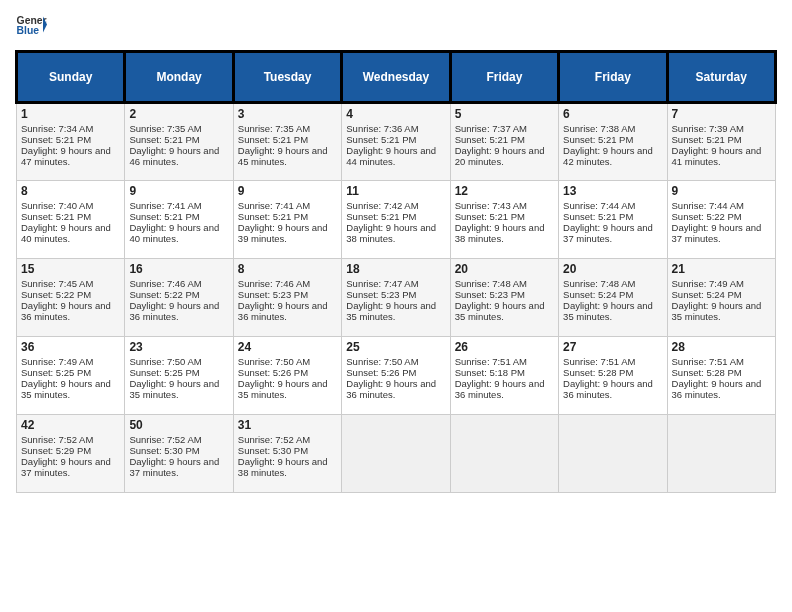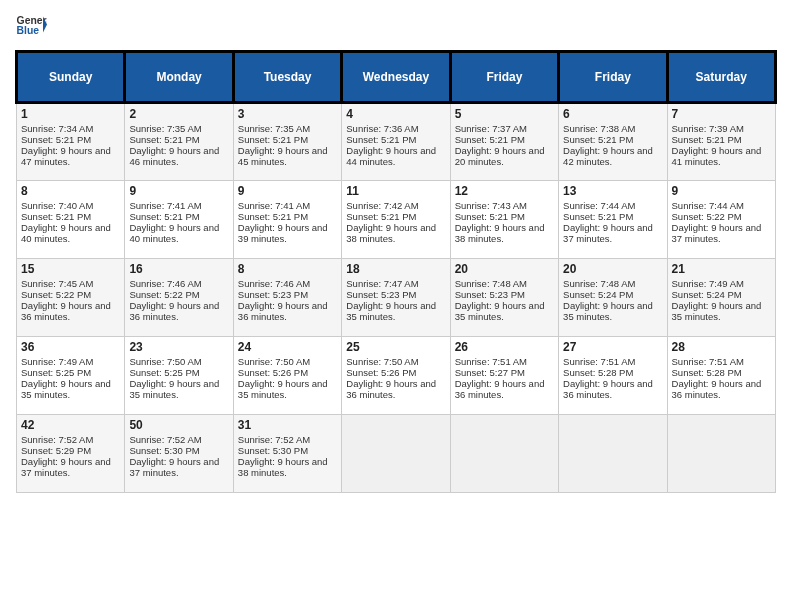--- a/index.html
+++ b/index.html
@@ -135,21 +135,21 @@
           <td><span class="day-num">18</span><span>Sunrise: 7:47 AM</span><br><span>Sunset: 5:23 PM</span><br><span>Daylight: 9 hours and 35 minutes.</span></td>
           <td><span class="day-num">20</span><span>Sunrise: 7:48 AM</span><br><span>Sunset: 5:23 PM</span><br><span>Daylight: 9 hours and 35 minutes.</span></td>
           <td><span class="day-num">20</span><span>Sunrise: 7:48 AM</span><br><span>Sunset: 5:24 PM</span><br><span>Daylight: 9 hours and 35 minutes.</span></td>
           <td><span class="day-num">21</span><span>Sunrise: 7:49 AM</span><br><span>Sunset: 5:24 PM</span><br><span>Daylight: 9 hours and 35 minutes.</span></td>
         </tr>
         <tr>
           <td><span class="day-num">36</span><span>Sunrise: 7:49 AM</span><br><span>Sunset: 5:25 PM</span><br><span>Daylight: 9 hours and 35 minutes.</span></td>
           <td><span class="day-num">23</span><span>Sunrise: 7:50 AM</span><br><span>Sunset: 5:25 PM</span><br><span>Daylight: 9 hours and 35 minutes.</span></td>
           <td><span class="day-num">24</span><span>Sunrise: 7:50 AM</span><br><span>Sunset: 5:26 PM</span><br><span>Daylight: 9 hours and 35 minutes.</span></td>
           <td><span class="day-num">25</span><span>Sunrise: 7:50 AM</span><br><span>Sunset: 5:26 PM</span><br><span>Daylight: 9 hours and 36 minutes.</span></td>
-          <td><span class="day-num">26</span><span>Sunrise: 7:51 AM</span><br><span>Sunset: 5:27 PM</span><br><span>Daylight: 9 hours and 36 minutes.</span></td>
+          <td><span class="day-num">26</span><span>Sunrise: 7:51 AM</span><br><span>Sunset: 5:18 PM</span><br><span>Daylight: 9 hours and 36 minutes.</span></td>
           <td><span class="day-num">27</span><span>Sunrise: 7:51 AM</span><br><span>Sunset: 5:28 PM</span><br><span>Daylight: 9 hours and 36 minutes.</span></td>
           <td><span class="day-num">28</span><span>Sunrise: 7:51 AM</span><br><span>Sunset: 5:28 PM</span><br><span>Daylight: 9 hours and 36 minutes.</span></td>
         </tr>
         <tr>
           <td><span class="day-num">42</span><span>Sunrise: 7:52 AM</span><br><span>Sunset: 5:29 PM</span><br><span>Daylight: 9 hours and 37 minutes.</span></td>
           <td><span class="day-num">50</span><span>Sunrise: 7:52 AM</span><br><span>Sunset: 5:30 PM</span><br><span>Daylight: 9 hours and 37 minutes.</span></td>
           <td><span class="day-num">31</span><span>Sunrise: 7:52 AM</span><br><span>Sunset: 5:30 PM</span><br><span>Daylight: 9 hours and 38 minutes.</span></td>
           <td class="empty"></td>
           <td class="empty"></td>
           <td class="empty"></td>

